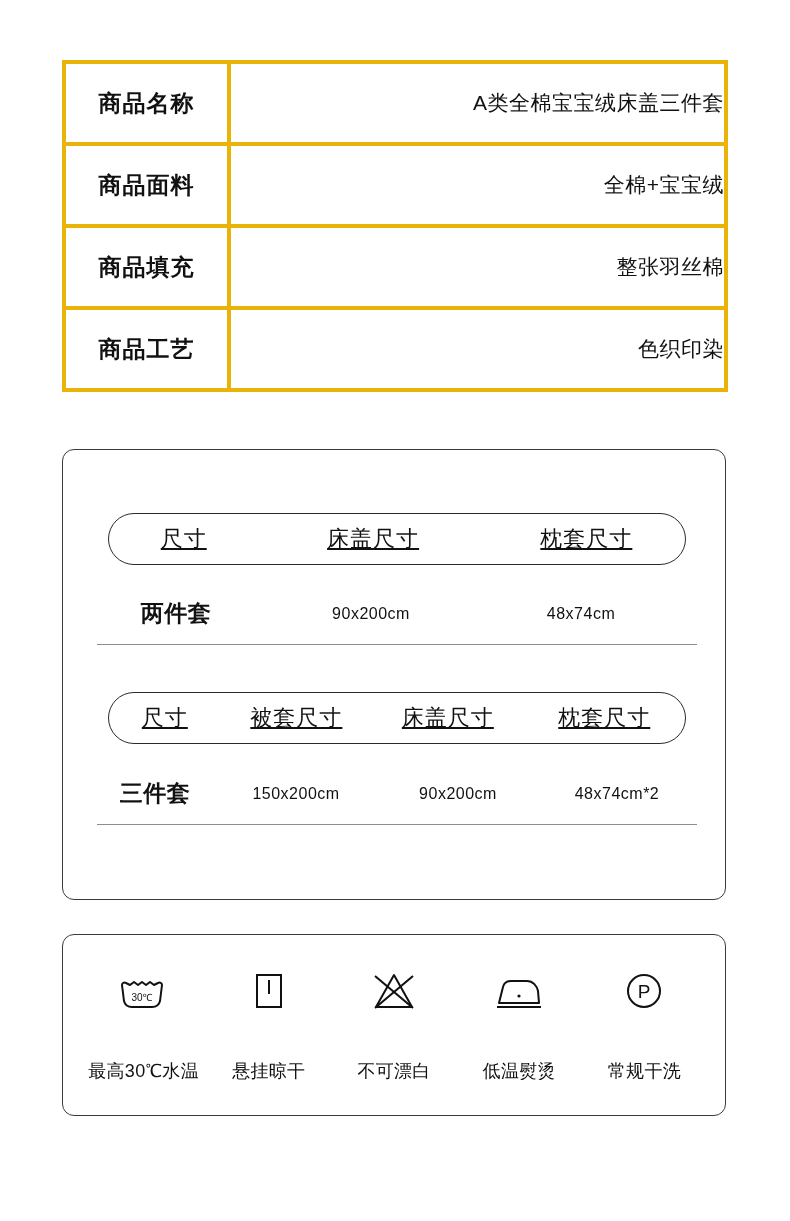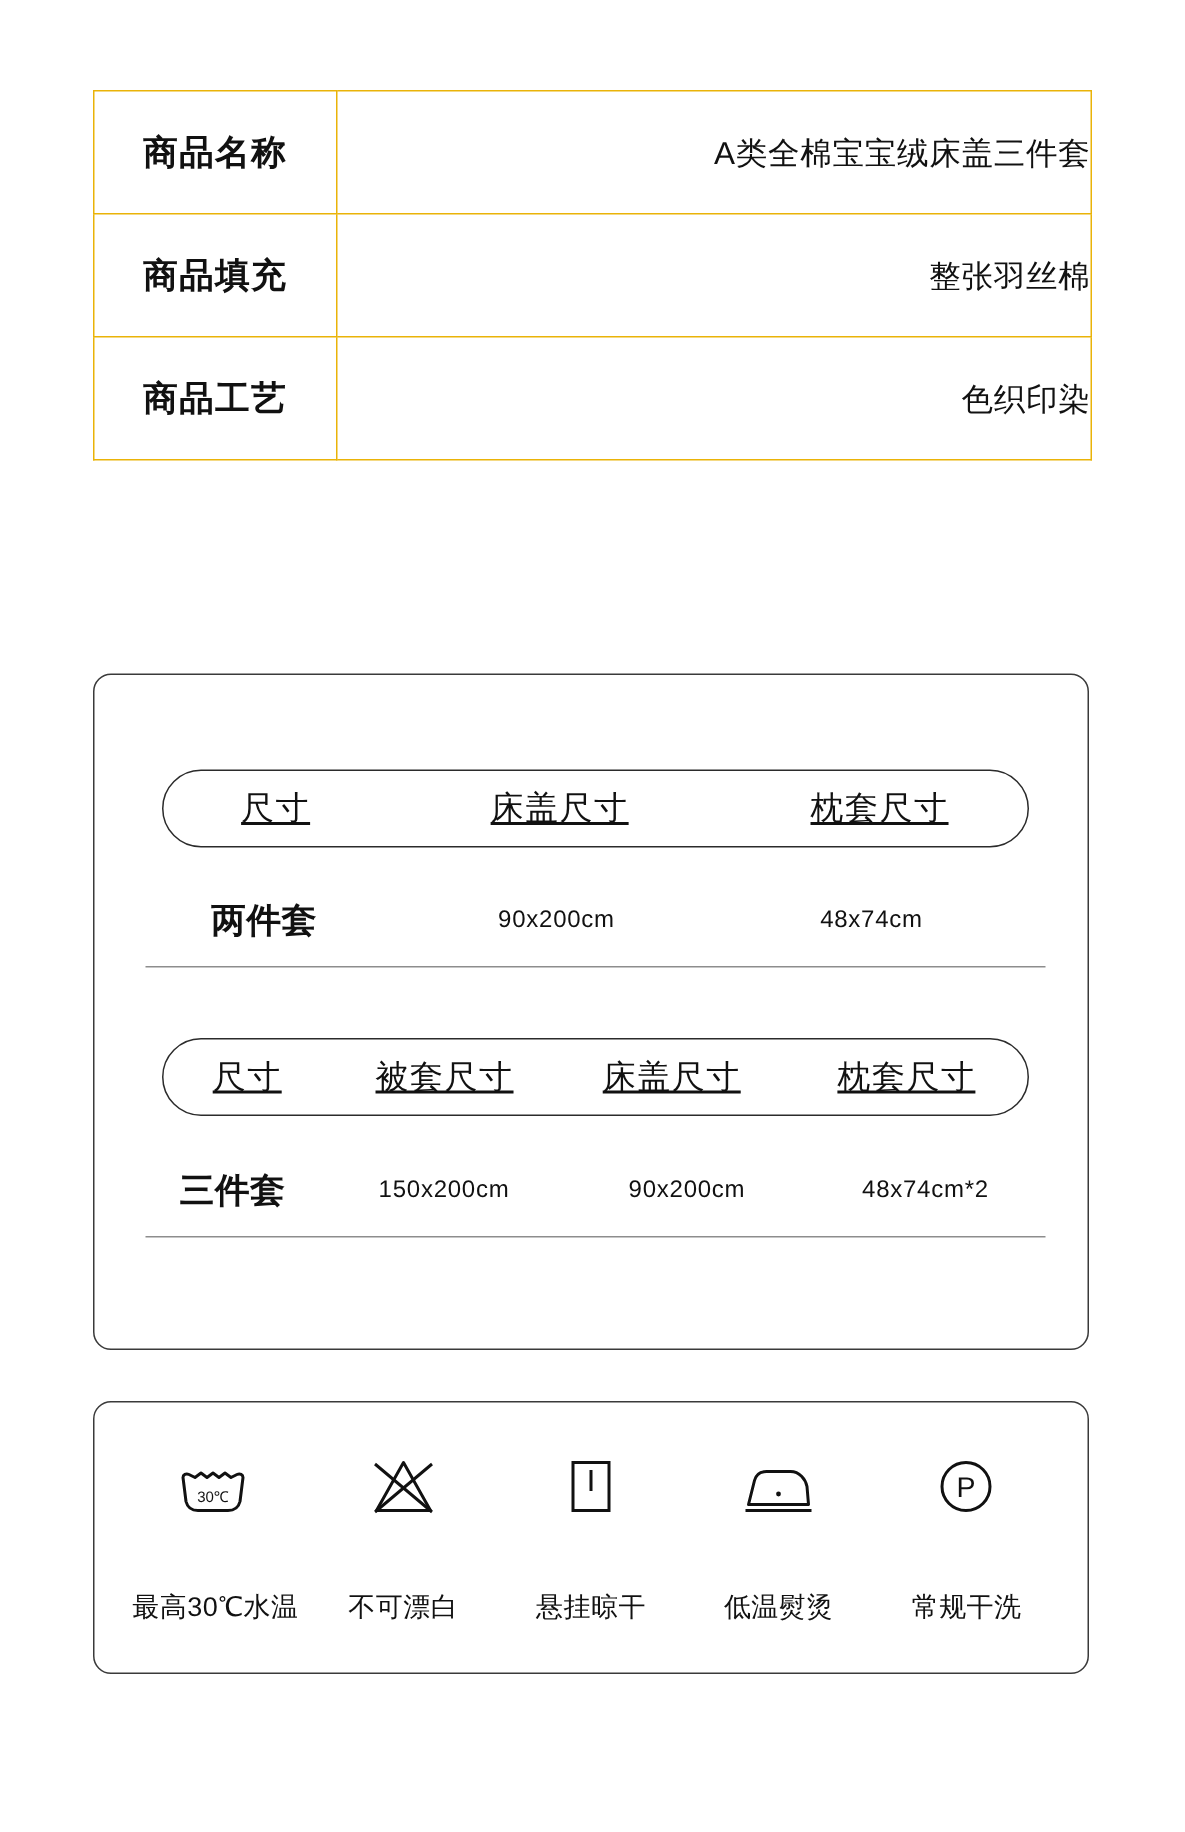--- a/index.html
+++ b/index.html
@@ -21,21 +21,21 @@
     position: absolute;
     left: 62px;
     top: 60px;
     width: 666px;
     border: 1px solid #4a4a4a;
     border-collapse: collapse;
     table-layout: fixed;
   }
   .spec-table tr { height: 82px; }
   .spec-table td {
-    border: 1px solid #eab308;
+    border: 4px solid #eab308;
     padding: 0;
     vertical-align: middle;
   }
   .spec-label {
     width: 161px;
     text-align: center;
     font-size: 23px;
     font-weight: bold;
     letter-spacing: 1px;
   }
@@ -154,20 +154,24 @@
 </head>
 <body>
 
 <table class="spec-table">
   <tbody>
       <tr>
     <td class="spec-label">商品名称</td>
     <td class="spec-value">A类全棉宝宝绒床盖三件套</td>
   </tr>
   <tr>
+    <td class="spec-label">商品面料</td>
+    <td class="spec-value">全棉+宝宝绒</td>
+  </tr>
+  <tr>
     <td class="spec-label">商品填充</td>
     <td class="spec-value">整张羽丝棉</td>
   </tr>
   <tr>
     <td class="spec-label">商品工艺</td>
     <td class="spec-value">色织印染</td>
   </tr>
 </tbody>
   </table>
 
@@ -209,41 +213,41 @@
         <path d="M6 14 C6 12 8 11 10 12 L14 14 L18 11 L22 14 L26 11 L30 14 L34 11 L38 14 L42 12 C44 11 46 12 46 14
                  L44 30 C43 34 40 36 36 36 L16 36 C12 36 9 34 8 30 Z" fill="none" stroke="#111" stroke-width="2" stroke-linejoin="round"></path>
         <text x="26" y="30" font-family="'Liberation Sans',sans-serif" font-size="10" text-anchor="middle" fill="#111">30℃</text>
       </svg>
     </div>
     <div class="care-label">最高30℃水温</div>
   </div>
 
   <div class="care-item">
     <div class="care-icon">
+      <svg width="44" height="44" viewBox="0 0 44 44">
+        <rect x="10" y="6" width="24" height="32" fill="none" stroke="#111" stroke-width="2"></rect>
+        <line x1="22" y1="11" x2="22" y2="25" stroke="#111" stroke-width="2"></line>
+      </svg>
+    </div>
+    <div class="care-label">悬挂晾干</div>
+  </div>
+
+  <div class="care-item">
+    <div class="care-icon">
       <svg width="48" height="44" viewBox="0 0 48 44">
         <path d="M24 6 L42 38 L6 38 Z" fill="none" stroke="#111" stroke-width="2" stroke-linejoin="round"></path>
         <line x1="5" y1="7" x2="43" y2="39" stroke="#111" stroke-width="2"></line>
         <line x1="43" y1="7" x2="5" y2="39" stroke="#111" stroke-width="2"></line>
       </svg>
     </div>
     <div class="care-label">不可漂白</div>
   </div>
 
   <div class="care-item">
     <div class="care-icon">
-      <svg width="44" height="44" viewBox="0 0 44 44">
-        <rect x="10" y="6" width="24" height="32" fill="none" stroke="#111" stroke-width="2"></rect>
-        <line x1="22" y1="11" x2="22" y2="25" stroke="#111" stroke-width="2"></line>
-      </svg>
-    </div>
-    <div class="care-label">悬挂晾干</div>
-  </div>
-
-  <div class="care-item">
-    <div class="care-icon">
       <svg width="56" height="40" viewBox="0 0 56 40">
         <path d="M8 32 L12 16 C13 12 16 10 20 10 L36 10 C42 10 46 15 47 20 L48 32 Z" fill="none" stroke="#111" stroke-width="2" stroke-linejoin="round"></path>
         <circle cx="28" cy="25" r="1.6" fill="#111"></circle>
         <line x1="6" y1="36" x2="50" y2="36" stroke="#111" stroke-width="2"></line>
       </svg>
     </div>
     <div class="care-label">低温熨烫</div>
   </div>
 
   <div class="care-item">

